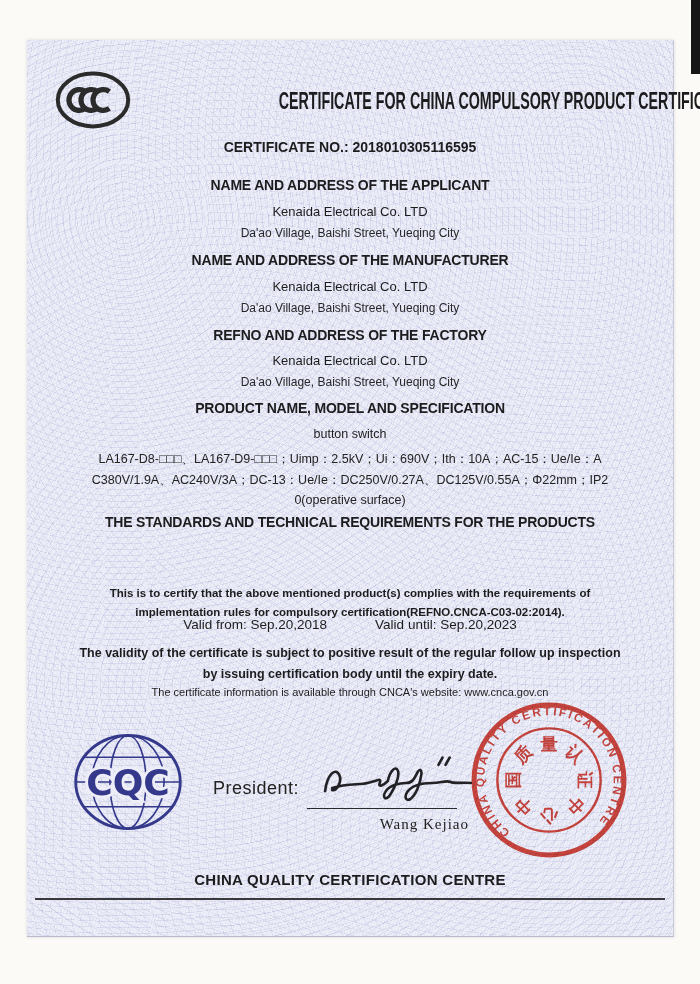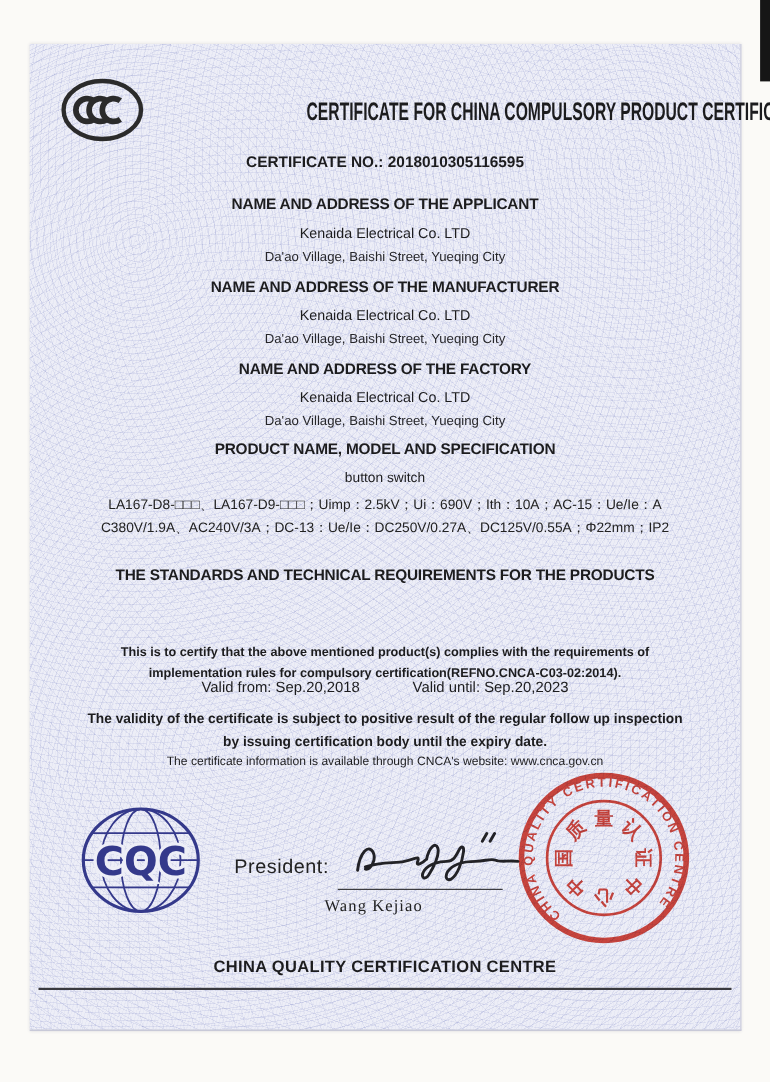--- a/index.html
+++ b/index.html
@@ -37,21 +37,21 @@
   .validrow{display:flex;justify-content:center;gap:48px;font-size:13.5px;}
   .validrow b{font-weight:normal;}
   .note{font-weight:bold;font-size:12.5px;line-height:20.5px;max-width:545px;margin:0 auto;}
   .cnca{font-size:11px;}
   .org{font-weight:bold;font-size:15px;letter-spacing:.3px;}
   .rule{position:absolute;left:8px;right:8px;top:858px;height:0;border-top:2px solid #3a3a3e;}
   .frow{position:absolute;left:30px;right:26px;top:866px;display:flex;justify-content:space-between;font-size:10px;color:#222;}
   .president-label{position:absolute;left:186px;top:738px;font-size:18px;color:#222;letter-spacing:.5px;}
   .sig{position:absolute;left:292px;top:714px;width:162px;height:54px;}
   .sig-line{position:absolute;left:280px;top:768px;width:150px;border-top:1.6px solid #2a2a2c;}
-  .president-name{position:absolute;left:268px;top:776px;width:174px;text-align:left;font-family:"Liberation Serif", serif;font-size:15px;letter-spacing:1px;color:#222;}
+  .president-name{position:absolute;left:268px;top:776px;width:174px;text-align:right;font-family:"Liberation Serif", serif;font-size:15px;letter-spacing:1px;color:#222;}
   .cqc-logo{position:absolute;left:44px;top:690px;width:114px;height:104px;}
   .ccc-logo{position:absolute;left:26px;top:28px;width:80px;height:64px;}
   .seal{position:absolute;left:441px;top:659px;width:162px;height:162px;opacity:.92;mix-blend-mode:multiply;}
   .serial{position:absolute;left:30px;top:936px;color:#737373;margin-top:48px;}
   .serial .q{font-family:"Liberation Serif", serif;font-size:17px;margin-right:22px;}
   .serial .num{font-family:"DejaVu Sans Mono", monospace;font-size:21px;letter-spacing:2.5px;}
   .corner-artifact{position:absolute;right:0;top:0;width:9px;height:74px;background:#161616;}
 </style>
 </head>
 <body>
@@ -75,29 +75,30 @@
   </div>
 
   <div class="blk h" style="top:137px;">NAME AND ADDRESS OF THE APPLICANT</div>
   <div class="blk name" style="top:164px;">Kenaida Electrical Co. LTD</div>
   <div class="blk addr" style="top:186px;">Da'ao Village, Baishi Street, Yueqing City</div>
 
   <div class="blk h" style="top:212px;">NAME AND ADDRESS OF THE MANUFACTURER</div>
   <div class="blk name" style="top:239px;">Kenaida Electrical Co. LTD</div>
   <div class="blk addr" style="top:261px;">Da'ao Village, Baishi Street, Yueqing City</div>
 
-  <div class="blk h" style="top:287px;">NAME AND ADDRESS OF THE FACTORY</div>
+  <div class="blk h" style="top:287px;">REFNO AND ADDRESS OF THE FACTORY</div>
   <div class="blk name" style="top:313px;">Kenaida Electrical Co. LTD</div>
   <div class="blk addr" style="top:335px;">Da'ao Village, Baishi Street, Yueqing City</div>
 
   <div class="blk h" style="top:360px;">PRODUCT NAME, MODEL AND SPECIFICATION</div>
   <div class="blk name" style="top:387px;font-size:12.5px;">button switch</div>
   <div class="blk spec" style="top:409px;">
     <div>LA167-D8-□□□、LA167-D9-□□□；Uimp：2.5kV；Ui：690V；Ith：10A；AC-15：Ue/Ie：A</div>
     <div>C380V/1.9A、AC240V/3A；DC-13：Ue/Ie：DC250V/0.27A、DC125V/0.55A；Φ22mm；IP2</div>
+    <div>0(operative  surface)</div>
   </div>
 
   <div class="blk h" style="top:474px;">THE STANDARDS AND TECHNICAL REQUIREMENTS FOR THE PRODUCTS</div>
 
   <div class="blk" style="top:528px;">
     <div class="certify">This is to certify that the above mentioned product(s) complies with the requirements of implementation rules for compulsory certification(REFNO.CNCA-C03-02:2014).</div>
   </div>
 
   <div class="blk validrow" style="top:577px;">
     <span>

